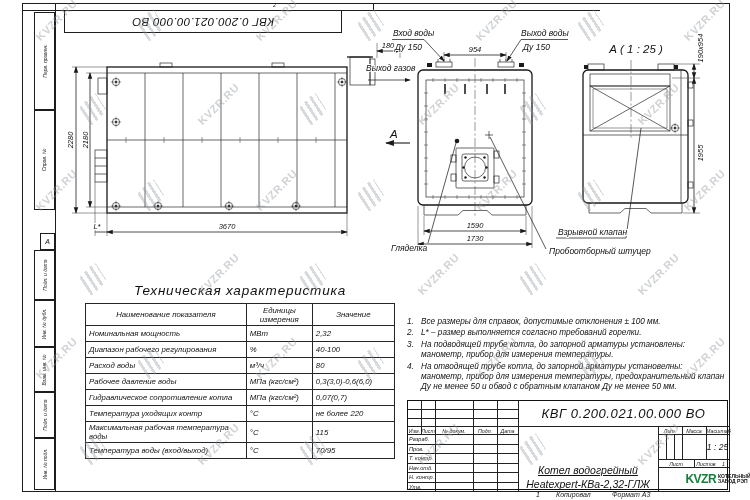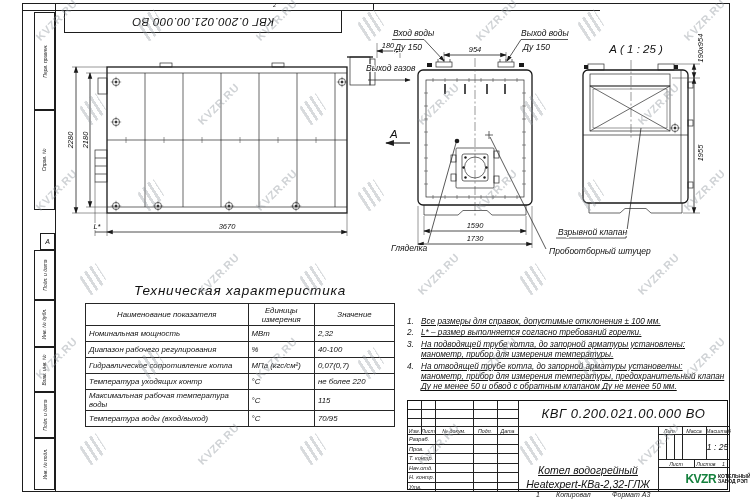--- a/index.html
+++ b/index.html
@@ -31,21 +31,21 @@
   table.t{border-collapse:collapse;width:310px;}
   table.t td{border:1px solid #262626;font:italic 7.8px "Liberation Sans",sans-serif;
              padding:1px 3px;height:13px;color:#111;}
   table.t tr.hd td{text-align:center;height:19px;line-height:9px;}
   td.c{text-align:left;}
 
   
   .notes{position:absolute;left:407px;top:317px;width:320px;z-index:3;}
   .note{display:flex;margin-bottom:1px;}
   .n-num{width:14px;flex:0 0 14px;font:italic 8.2px "Liberation Sans",sans-serif;}
-  .n-text{flex:1;font:italic 8.2px "Liberation Sans",sans-serif;line-height:10.4px;text-decoration:underline;}
+  .n-text{flex:1;font:italic 8.2px "Liberation Sans",sans-serif;line-height:10.4px;}
 
   
   .tb{position:absolute;left:407px;top:400px;width:321px;height:90px;border:1.6px solid #111;box-sizing:border-box;z-index:3;}
   .tb .hl,.tb .vl{background:#222;}
   .tb .lab{position:absolute;font:italic 5.3px "Liberation Sans",sans-serif;color:#222;text-align:center;}
   .tb .role{position:absolute;left:1px;width:26px;font:italic 5.6px "Liberation Sans",sans-serif;color:#222;}
   .docnum{position:absolute;left:110px;top:0;width:211px;height:25px;display:flex;align-items:center;justify-content:center;
           font:italic 13px "Liberation Sans",sans-serif;letter-spacing:.6px;}
   .pname{position:absolute;left:110px;top:25px;width:140px;height:65px;display:flex;flex-direction:column;
          align-items:center;justify-content:flex-end;font:italic 10.5px "Liberation Sans",sans-serif;line-height:14px;text-decoration:underline;}
@@ -352,20 +352,30 @@
         </tr>
         <tr>
             <td>Номинальная мощность</td>
             <td class="c">МВт</td>
             <td class="c">2,32</td>
           </tr>
         <tr>
             <td>Диапазон рабочего регулирования</td>
             <td class="c">%</td>
             <td class="c">40-100</td>
+          </tr>
+        <tr>
+            <td>Расход воды</td>
+            <td class="c">м³/ч</td>
+            <td class="c">80</td>
+          </tr>
+        <tr>
+            <td>Рабочее давление воды</td>
+            <td class="c">МПа (кгс/см²)</td>
+            <td class="c">0,3(3,0)-0,6(6,0)</td>
           </tr>
         <tr>
             <td>Гидравлическое сопротивление котла</td>
             <td class="c">МПа (кгс/см²)</td>
             <td class="c">0,07(0,7)</td>
           </tr>
         <tr>
             <td>Температура уходящих контр</td>
             <td class="c">°С</td>
             <td class="c">не более 220</td>

